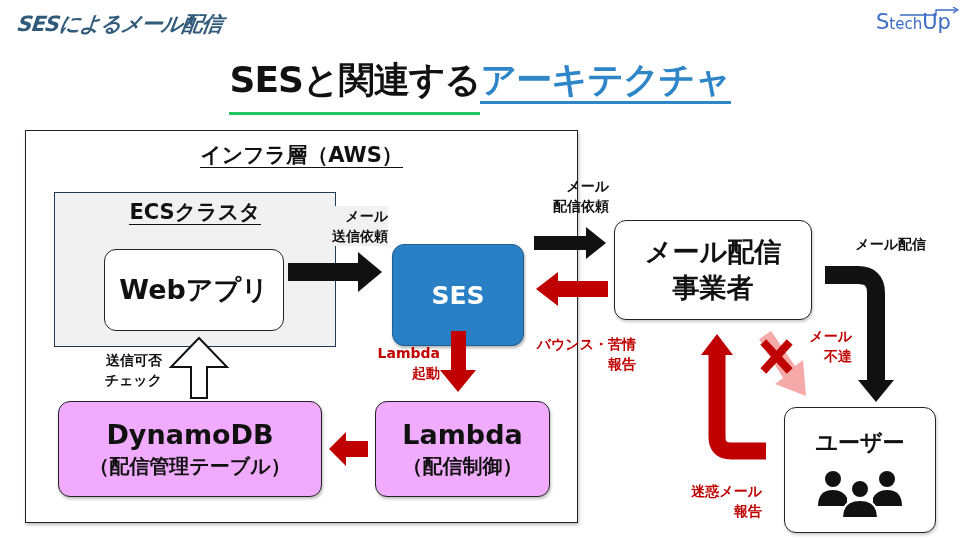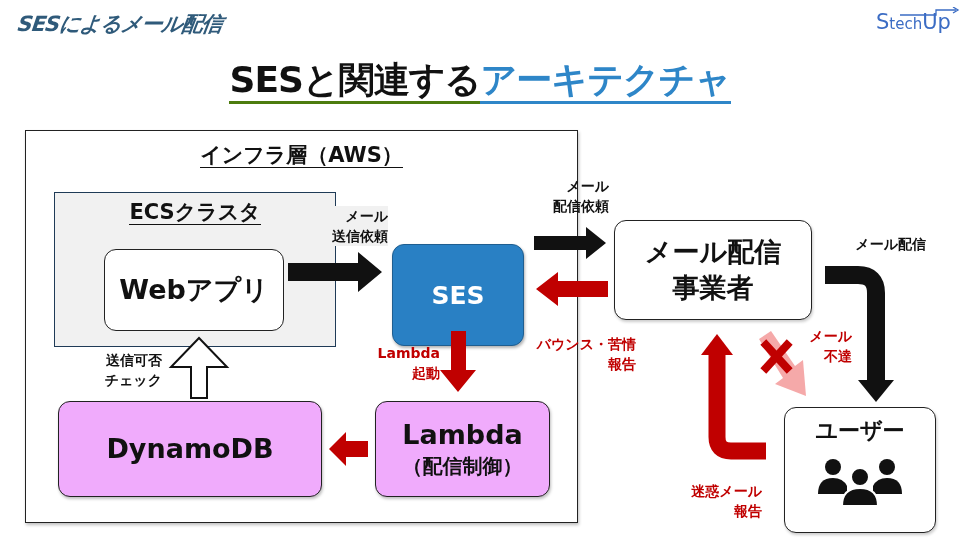--- a/index.html
+++ b/index.html
@@ -14,21 +14,21 @@
     left: 18px; top: 10px; font-size: 21px; font-weight: bold; font-style: italic;
     color: #2f5a7a; letter-spacing: -1px; transform: skewX(-8deg);
   }
   .logo { left: 876px; top: 10px; font-size: 21px; color: #3b6cc4; }
   .logo .tech { font-size: 15px; }
   .logo svg { position: absolute; left: 22px; top: -3px; }
   .main-title {
     left: 0; width: 960px; top: 56px; text-align: center;
     font-size: 36px; font-weight: bold; letter-spacing: -1px;
   }
-  .main-title .t-black { color: #111; border-bottom: 3px solid #4d7c0f; padding-bottom: 1px; }
+  .main-title .t-black { color: #111; border-bottom: 3px solid #22c55e; padding-bottom: 12px; }
   .main-title .t-blue { color: #2e86c8; border-bottom: 3px solid #2e86c8; padding-bottom: 1px; }
 
   .infra-frame {
     left: 25px; top: 130px; width: 551px; height: 391px;
     border: 1.5px solid #222; box-shadow: 1px 2px 3px rgba(0,0,0,0.25);
   }
   .infra-title {
     left: 25px; width: 553px; top: 141px; text-align: center;
     font-size: 21px; font-weight: bold;
   }
@@ -61,21 +61,21 @@
   .dynamo .l2 { font-size: 20px; line-height: 28px; }
   .lambda { left: 375px; top: 401px; width: 175px; height: 96px; }
   .lambda .l1 { font-size: 27px; line-height: 34px; }
   .lambda .l2 { font-size: 20px; line-height: 28px; }
   .provider {
     left: 614px; top: 220px; width: 198px; height: 100px;
     font-size: 27px; line-height: 36px; box-shadow: 1px 2px 3px rgba(0,0,0,0.2);
   }
   .user-box {
     left: 784px; top: 407px; width: 152px; height: 126px;
-    font-size: 22px; justify-content: flex-start; padding-top: 8px;
+    font-size: 22px; justify-content: flex-start; padding-top: 20px;
     box-shadow: 1px 2px 3px rgba(0,0,0,0.2);
   }
   .user-box svg { margin-top: 10px; }
 
   .lbl { font-size: 14px; font-weight: bold; text-align: right; line-height: 20px; }
   .lbl.red { color: #c00000; }
   .lbl-send-req {
     left: 290px; top: 206px; width: 98px; background: #f1f1f1;
   }
   .lbl-deliver-req { left: 525px; top: 176px; width: 84px; }
@@ -121,20 +121,21 @@
 <div class="abs node webapp">
   <span>Webアプリ</span>
 </div>
 
 <div class="abs node blue ses">
   <span>SES</span>
 </div>
 
 <div class="abs node grey dynamo">
   <div class="l1">DynamoDB</div>
+  <div class="l2">（配信管理テーブル）</div>
 </div>
 
 <div class="abs node grey lambda">
   <div class="l1">Lambda</div>
   <div class="l2">（配信制御）</div>
 </div>
 
 <div class="abs node provider">
   <div>メール配信</div>
   <div>事業者</div>

